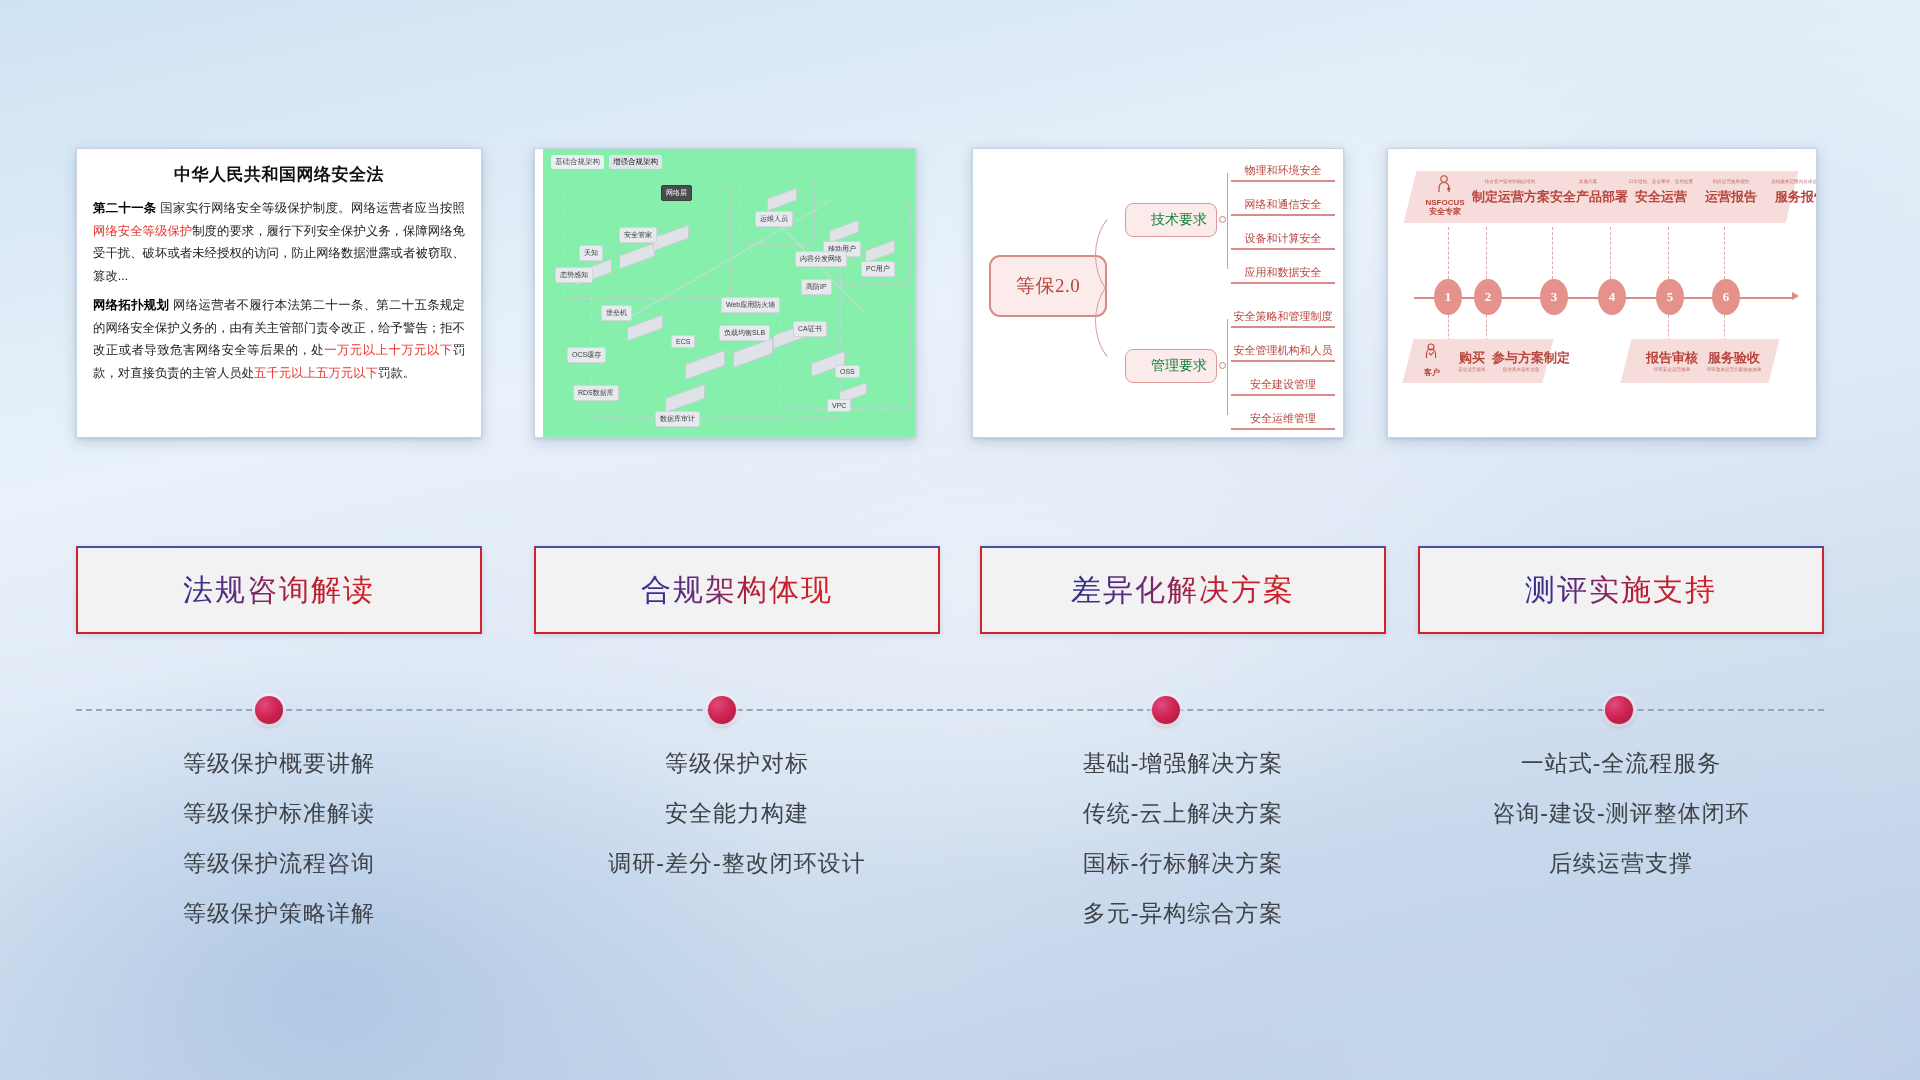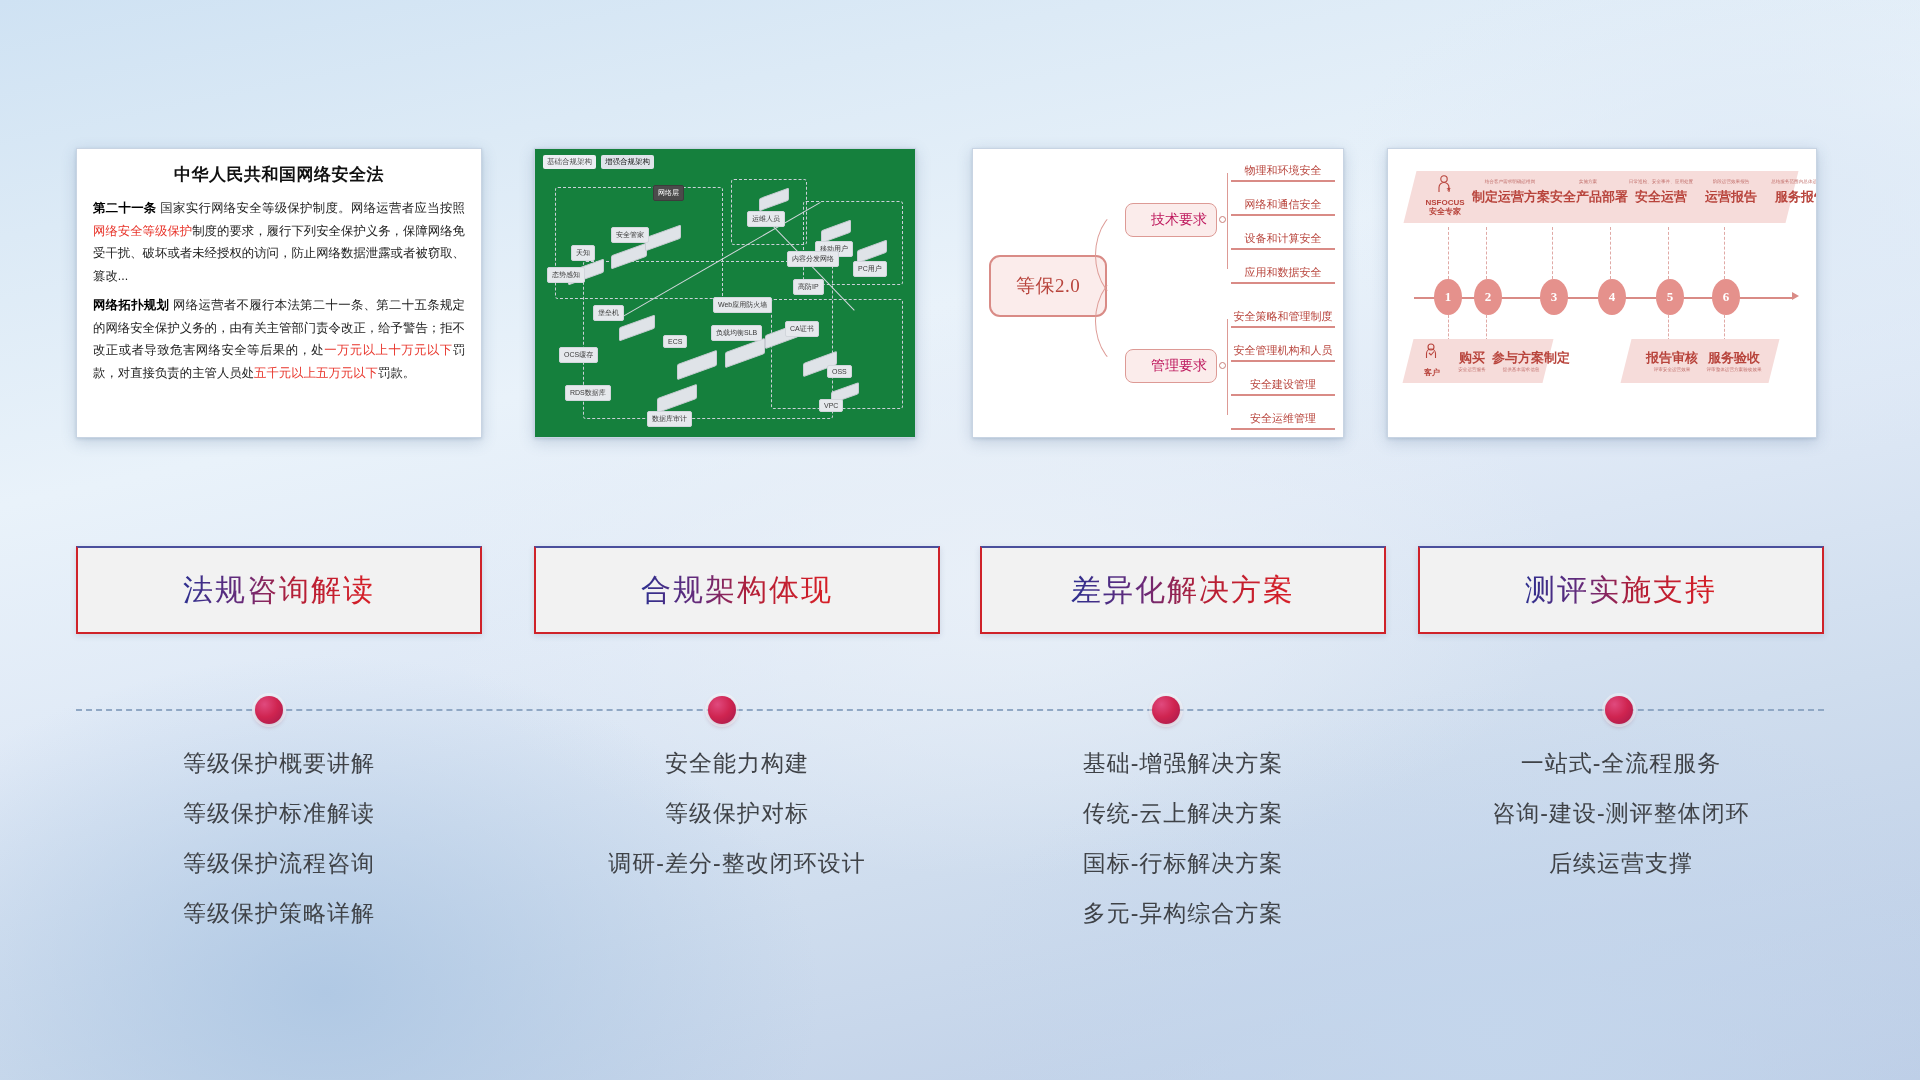--- a/index.html
+++ b/index.html
@@ -39,21 +39,21 @@
     margin-bottom: 11px; letter-spacing: .5px;
   }
   .law p {
     font-size: 12.4px; line-height: 1.82; color: #1b1b1b;
     text-align: justify; margin-bottom: 7px;
   }
   .law b { font-weight: bold; color: #000; }
   .law .hl { color: #e8342a; }
 
   
-  .arch { position: relative; width: 100%; height: 100%; background: #15803d; }
+  .arch { position: relative; width: 100%; height: 100%; background: #86efac; margin-left: 8px; }
   .arch-tabs { position: absolute; top: 6px; left: 8px; display: flex; gap: 5px; }
   .arch-tab { font-size: 7.5px; color: #555; background: #eceff3; padding: 2px 4px; border-radius: 2px; }
   .arch-tab.sel { background: #dfe4ea; color: #222; }
   .arch-node {
     position: absolute; font-size: 7px; color: #3a3a3a;
     background: #e6e9ed; border: 1px solid #d2d6dc; border-radius: 2px;
     padding: 2px 4px; white-space: nowrap;
   }
   .arch-node.dark { background: #4b4b4b; color: #fff; border-color: #3c3c3c; }
   .arch-box {
@@ -71,21 +71,21 @@
     position: absolute; left: 16px; top: 106px; width: 118px; height: 62px;
     background: #fbeceb; border: 2px solid #d98b86; border-radius: 11px;
     display: flex; align-items: center; justify-content: center;
     font-size: 19px; color: #b8443c; letter-spacing: .5px;
     font-family: "Liberation Serif", "DejaVu Serif", serif;
   }
   .mm-br {
     position: absolute; width: 92px; height: 34px;
     background: #fbeceb; border: 1.5px solid #dd9a95; border-radius: 8px;
     display: flex; align-items: center; justify-content: center;
-    font-size: 14px; color: #be185d;
+    font-size: 14px; color: #15803d;
     font-family: "Liberation Serif", "DejaVu Serif", serif;
     padding-left: 16px;
   }
   .mm-br.tech { left: 152px; top: 54px; }
   .mm-br.mgmt { left: 152px; top: 200px; }
   .mm-leaf {
     position: absolute; left: 258px; width: 104px;
     font-size: 11px; color: #b8443c; text-align: center;
     padding-bottom: 2px; border-bottom: 2.4px solid #d98b86;
     font-family: "Liberation Serif", "DejaVu Serif", serif; white-space: nowrap;
@@ -395,22 +395,22 @@
 <div class="cols">
 
   <ul class="col col1">
     <li>等级保护概要讲解</li>
     <li>等级保护标准解读</li>
     <li>等级保护流程咨询</li>
     <li>等级保护策略详解</li>
   </ul>
 
   <ul class="col col2">
+    <li>等级保护对标</li>
     <li>安全能力构建</li>
-    <li>等级保护对标</li>
     <li>调研-差分-整改闭环设计</li>
   </ul>
 
   <ul class="col col3">
     <li>基础-增强解决方案</li>
     <li>传统-云上解决方案</li>
     <li>国标-行标解决方案</li>
     <li>多元-异构综合方案</li>
   </ul>
 

